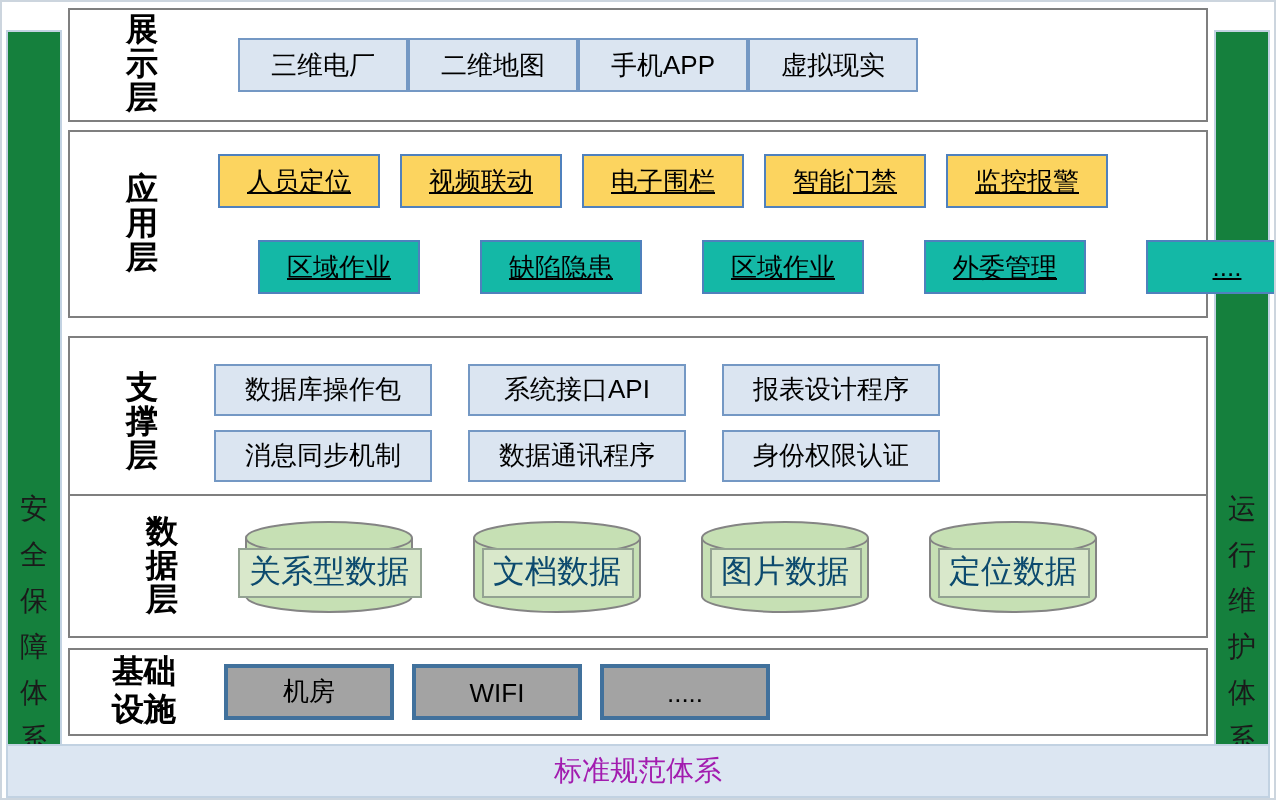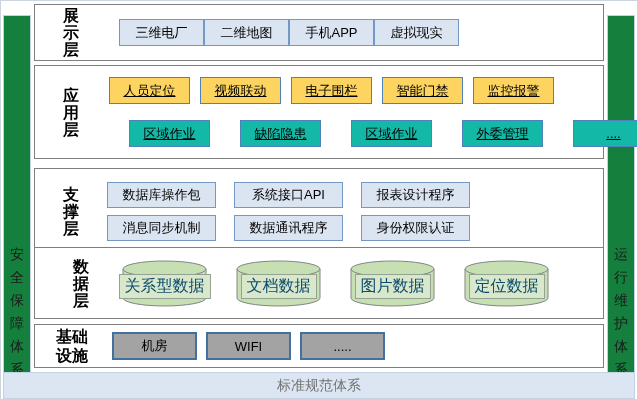--- a/index.html
+++ b/index.html
@@ -7,21 +7,21 @@
   .page { position:relative; width:638px; height:400px; box-sizing:border-box; background:#fff; border:1px solid #ccd5de; overflow:hidden; }
 
   
   .side-bar { position:absolute; top:14px; width:28px; height:367px; box-sizing:border-box;
               background:#15803d; border:1px solid #c2d2e2; display:flex; align-items:flex-end; justify-content:center; }
   .side-bar.left  { left:2px; }
   .side-bar.right { right:2px; }
   .side-text { width:15px; font-size:14px; line-height:23px; text-align:center; word-break:break-all; color:#1a1a1a; }
   .bottom-bar { position:absolute; left:2px; right:2px; top:371px; height:27px; box-sizing:border-box;
                 background:#dce6f2; border:1px solid #c2d2e2; display:flex; align-items:center; justify-content:center;
-                font-size:14px; color:#737373; }
+                font-size:14px; color:#a21caf; }
 
   
   .layer { position:absolute; left:33px; width:570px; box-sizing:border-box; background:#fff;
            border:1px solid #7f7f7f; display:flex; align-items:center; }
   #layer-presentation   { top:3px;   height:57px; }
   #layer-application    { top:64px;  height:94px; }
   #layer-support        { top:167px; height:86px; }
   #layer-data           { top:246px; height:72px;padding-left:10px; }
   #layer-infrastructure { top:323px; height:44px; }
 

